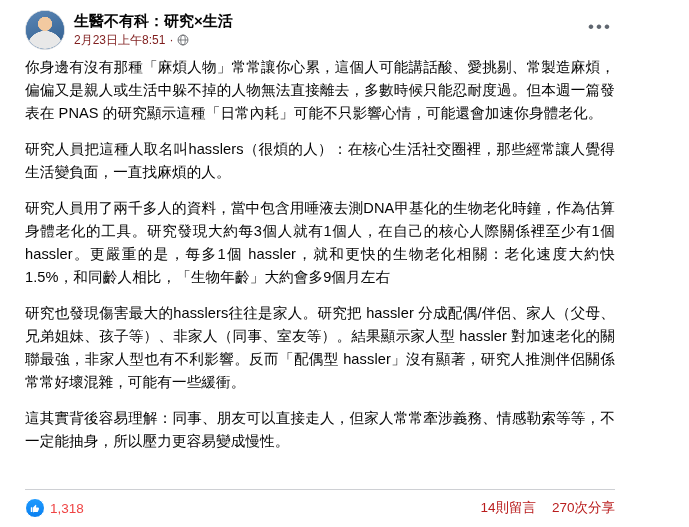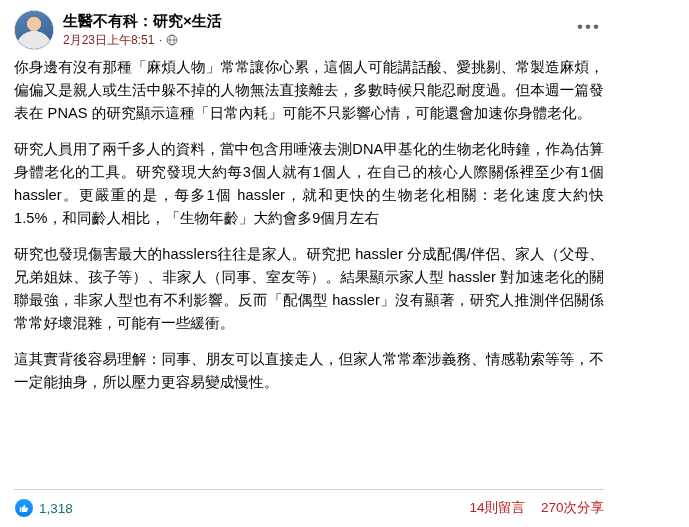--- a/index.html
+++ b/index.html
@@ -14,20 +14,21 @@
     color: #050505;
     overflow: hidden;
   }
   .post {
     width: 618px;
     height: 527px;
     box-sizing: border-box;
     display: flex;
     flex-direction: column;
     background: #ffffff;
+    margin-left: 11px;
   }
   .post-header {
     display: flex;
     align-items: flex-start;
     padding: 10px 14px 4px 14px;
     flex: 0 0 auto;
   }
   .avatar {
     width: 38px;
     height: 38px;
@@ -141,21 +142,21 @@
     background: linear-gradient(180deg, #1e9bff 0%, #0a80f0 100%);
     display: flex;
     align-items: center;
     justify-content: center;
     margin-right: 5px;
     border: 1px solid #ffffff;
   }
   .like-badge svg { display: block; }
   .like-count {
     font-size: 13.5px;
-    color: #0f766e;
+    color: #ef4444;
   }
   .right-stats {
     display: flex;
     align-items: center;
     font-size: 13.5px;
     color: #b91c1c;
   }
   .right-stats .comments {
     margin-right: 16px;
   }
@@ -183,20 +184,21 @@
         </span>
       </div>
     </div>
     <div class="more-btn">
       <span class="dots">•••</span>
     </div>
   </div>
 
   <div class="post-body">
     <p>你身邊有沒有那種「麻煩人物」常常讓你心累，這個人可能講話酸、愛挑剔、常製造麻煩，偏偏又是親人或生活中躲不掉的人物無法直接離去，多數時候只能忍耐度過。但本週一篇發表在 PNAS 的研究顯示這種「日常內耗」可能不只影響心情，可能還會加速你身體老化。</p>
+    <p>研究人員把這種人取名叫hasslers（很煩的人）：在核心生活社交圈裡，那些經常讓人覺得生活變負面，一直找麻煩的人。</p>
     <p>研究人員用了兩千多人的資料，當中包含用唾液去測DNA甲基化的生物老化時鐘，作為估算身體老化的工具。研究發現大約每3個人就有1個人，在自己的核心人際關係裡至少有1個 hassler。更嚴重的是，每多1個 hassler，就和更快的生物老化相關：老化速度大約快1.5%，和同齡人相比，「生物年齡」大約會多9個月左右</p>
     <p>研究也發現傷害最大的hasslers往往是家人。研究把 hassler 分成配偶/伴侶、家人（父母、兄弟姐妹、孩子等）、非家人（同事、室友等）。結果顯示家人型 hassler 對加速老化的關聯最強，非家人型也有不利影響。反而「配偶型 hassler」沒有顯著，研究人推測伴侶關係常常好壞混雜，可能有一些緩衝。</p>
     <p>這其實背後容易理解：同事、朋友可以直接走人，但家人常常牽涉義務、情感勒索等等，不一定能抽身，所以壓力更容易變成慢性。</p>
 
   </div>
 
   <div class="post-footer">
     <div class="divider"></div>
     <div class="stats-row">
       <div class="likes">

